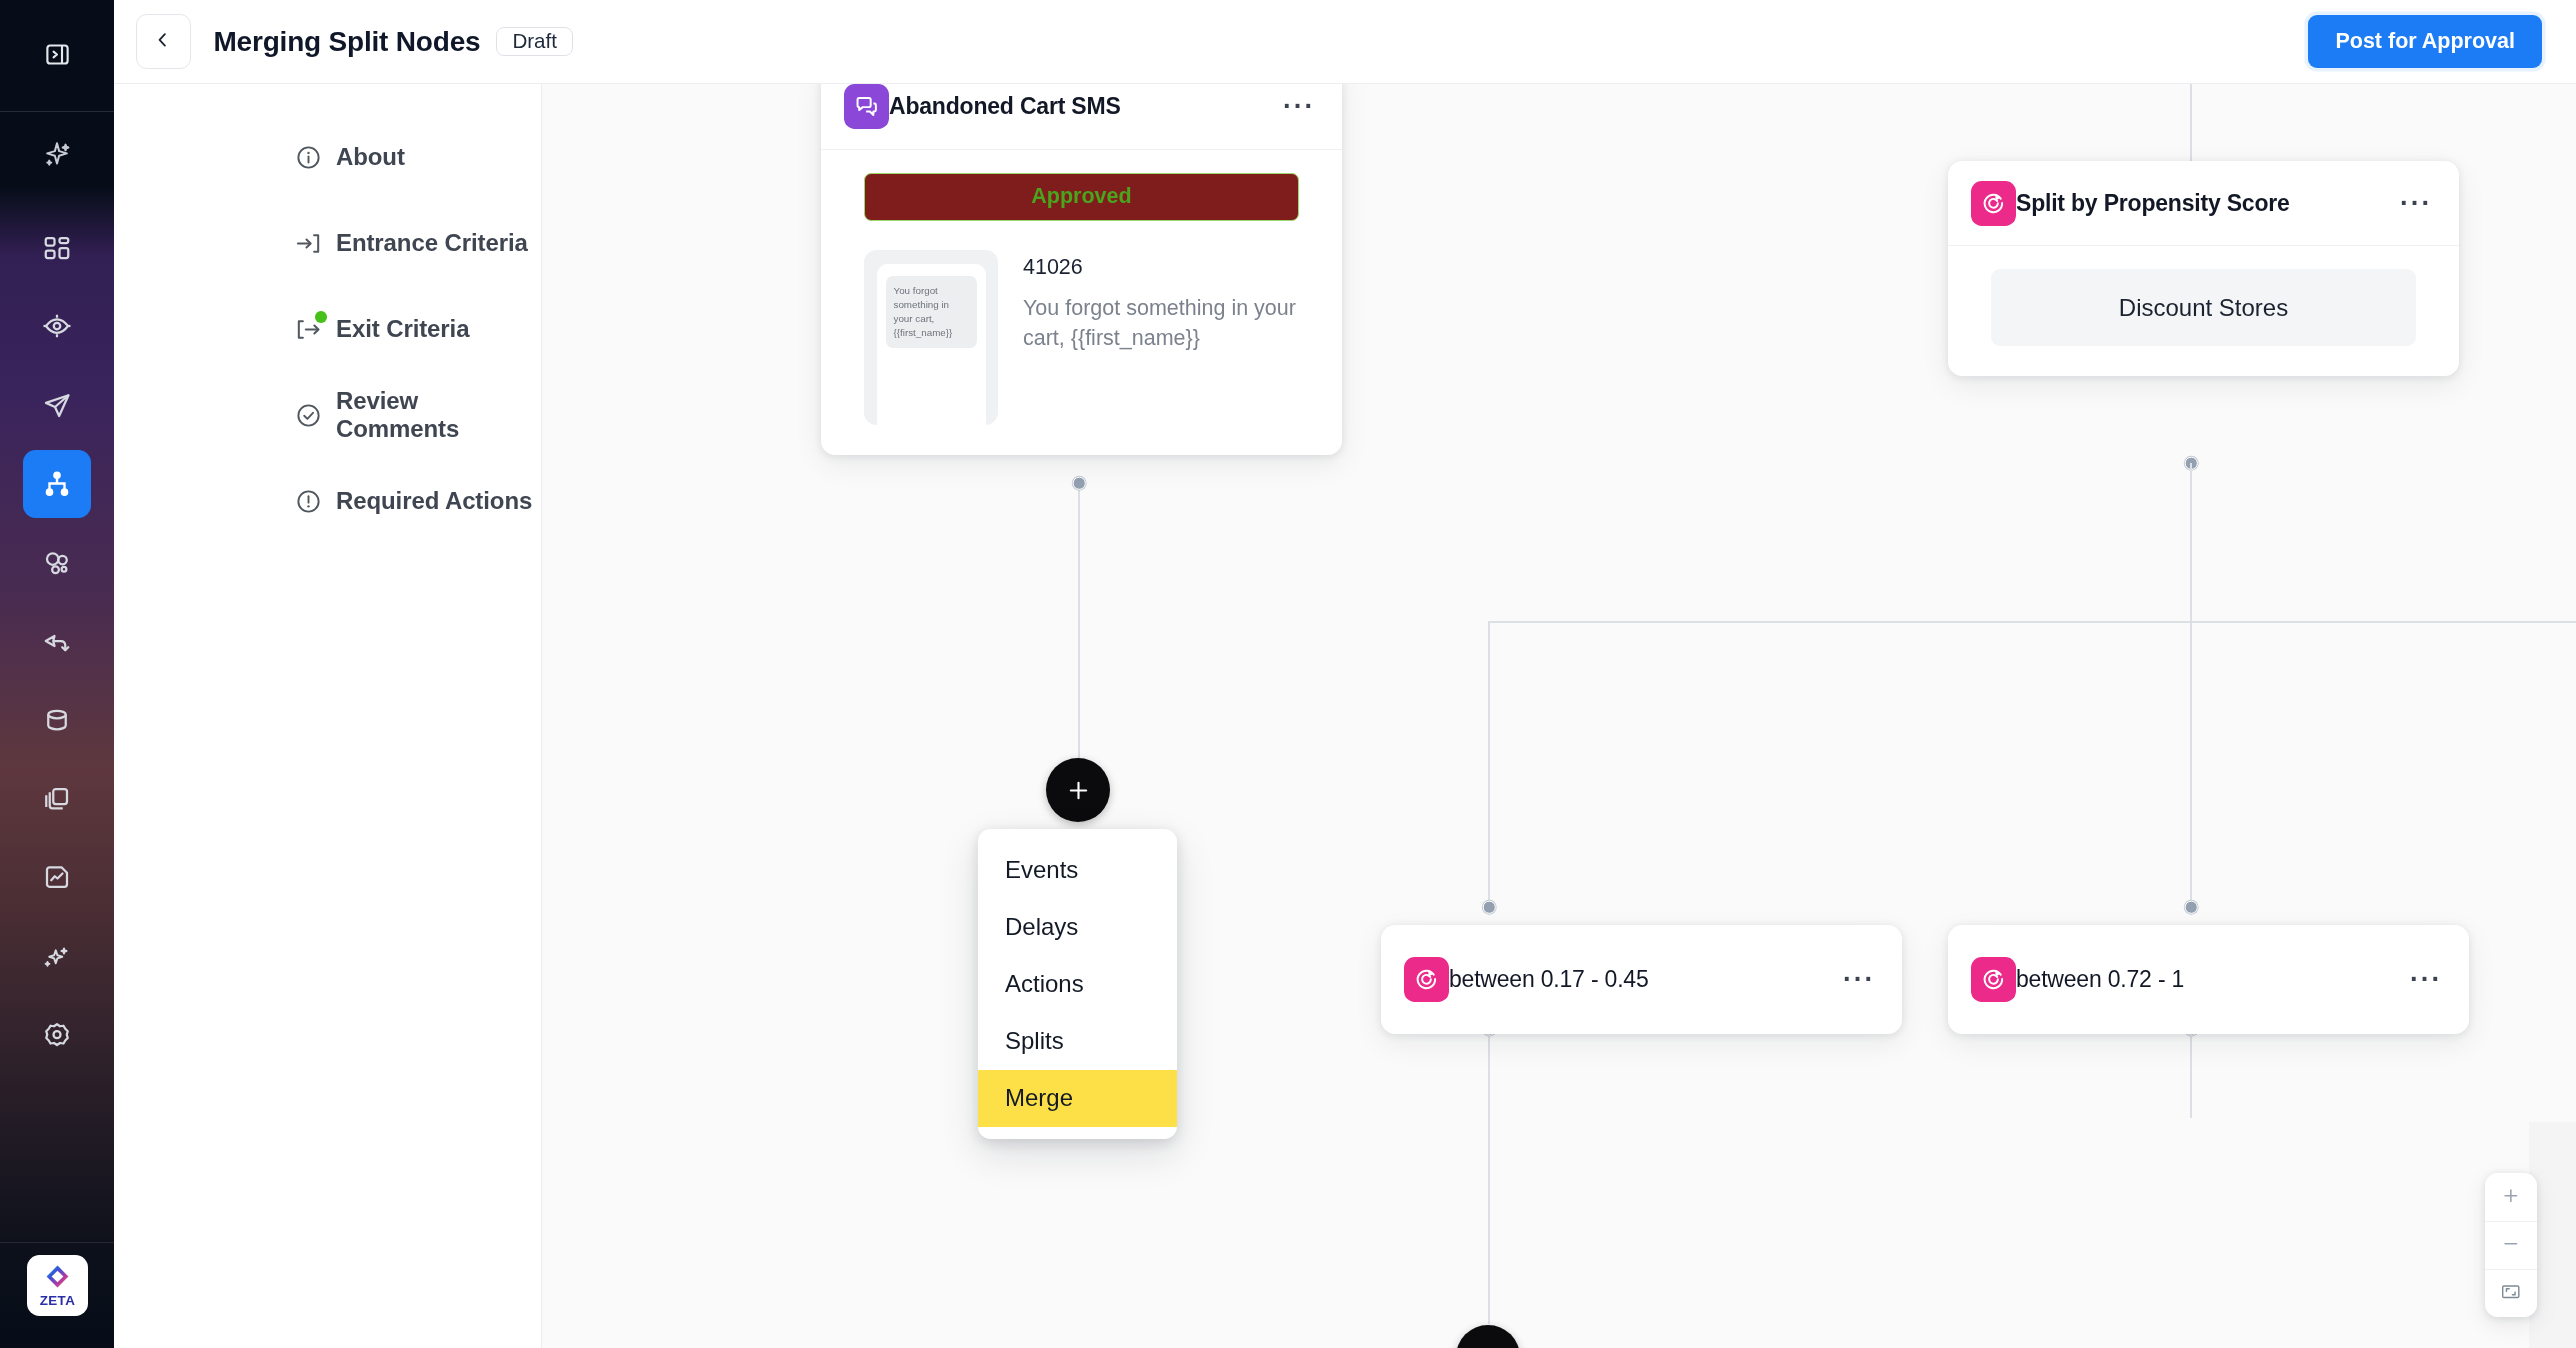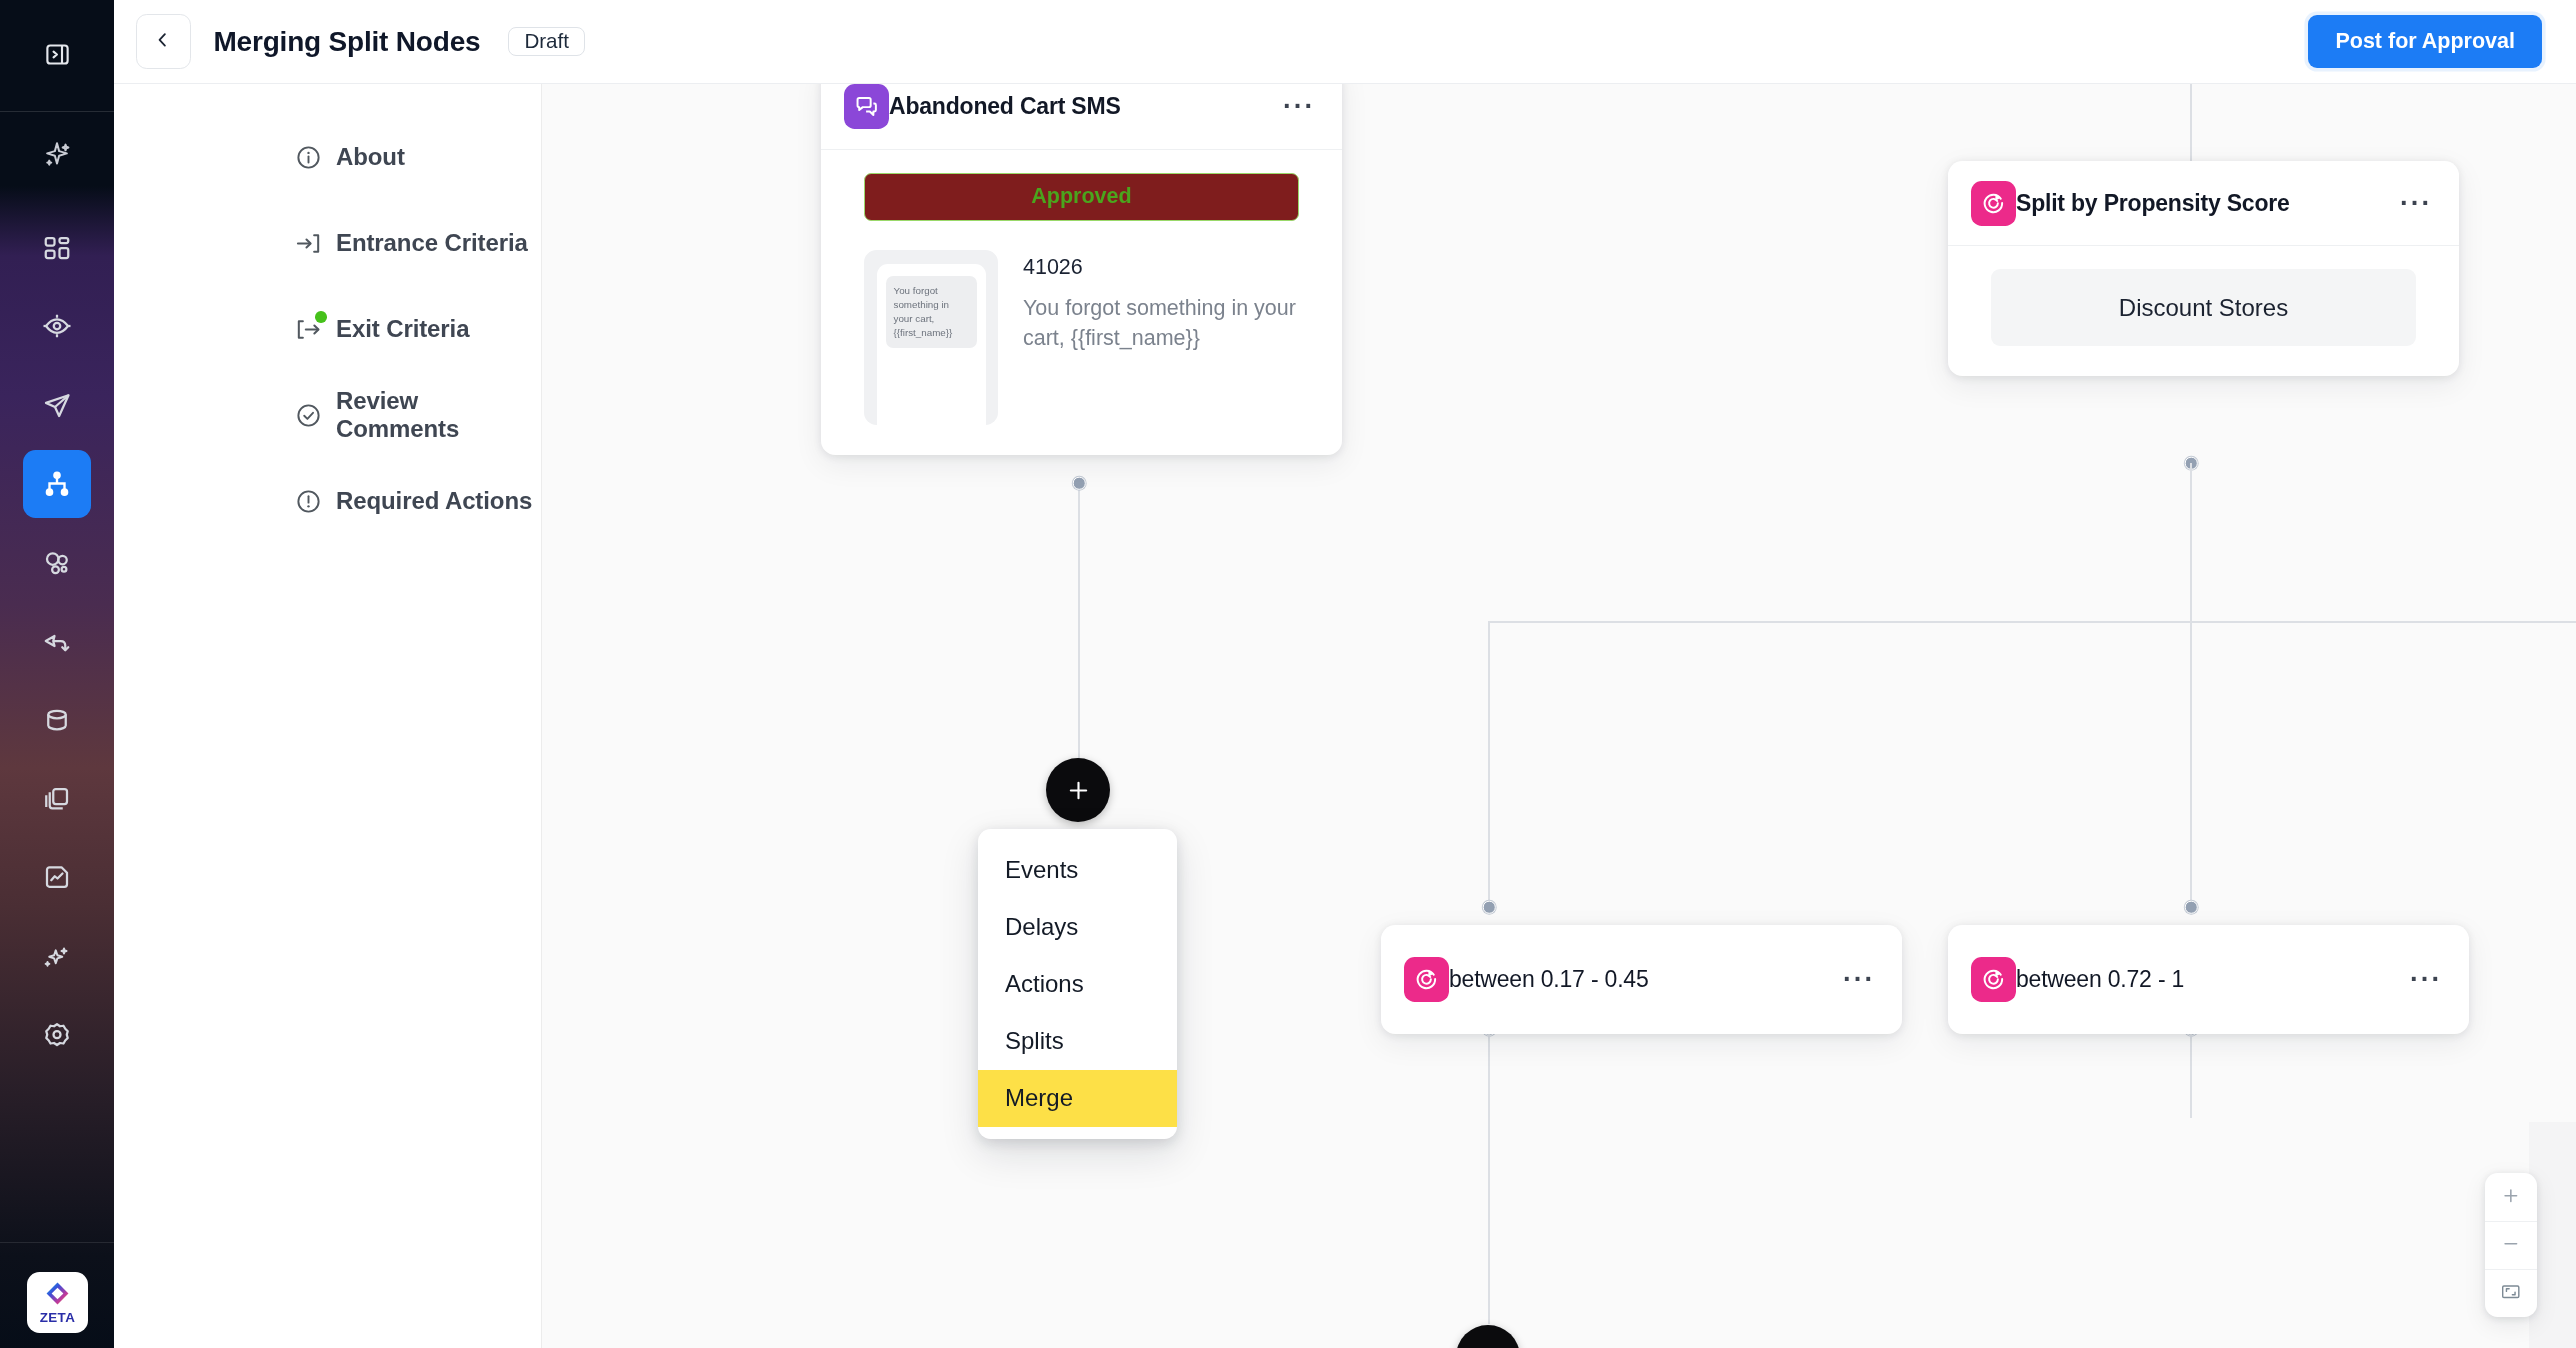--- a/index.html
+++ b/index.html
@@ -45,21 +45,21 @@
   .rail-items { margin-top: 19.7px; display: flex; flex-direction: column; align-items: center; }
   .rail-item {
     width: 68px; height: 68px; margin-bottom: 10.7px;
     display: flex; align-items: center; justify-content: center;
     border-radius: 12.5px;
     cursor: pointer;
   }
   .rail-item.active { background: #1c7cf5; }
   .rail-item svg { display: block; }
   .rail-logo {
-    position: absolute; left: 27px; bottom: 16px;
+    position: absolute; left: 27px; bottom: 33px;
     width: 61px; height: 61px; border-radius: 12.5px;
     background: #ffffff;
     display: flex; flex-direction: column; align-items: center; justify-content: center;
     gap: 1.8px;
     z-index: 3;
   }
   .rail-logo-text {
     font-size: 13.4px; font-weight: 700; letter-spacing: 0.4px;
     color: #2a2ea8; line-height: 1;
   }
@@ -82,21 +82,21 @@
     width: 55px; height: 55px; border-radius: 10.7px;
     border: 0.9px solid #e3e6ea; background: #fff;
     display: flex; align-items: center; justify-content: center;
     cursor: pointer;
   }
   .page-title {
     margin-left: 23px;
     font-size: 28px; font-weight: 700; color: #0f1729; letter-spacing: -0.2px;
   }
   .status-chip {
-    margin-left: 28px;
+    margin-left: 16px;
     border: 0.9px solid #dfe3e8; border-radius: 8px;
     padding: 3px 15px;
     font-size: 20.6px; color: #1e2a3b; background: #fff;
     line-height: 1;
   }
   .header-spacer { flex: 1; }
   .primary-btn {
     background: #1c7cf5; color: #fff;
     font-size: 21.5px; font-weight: 700;
     border: none; border-radius: 9px;

